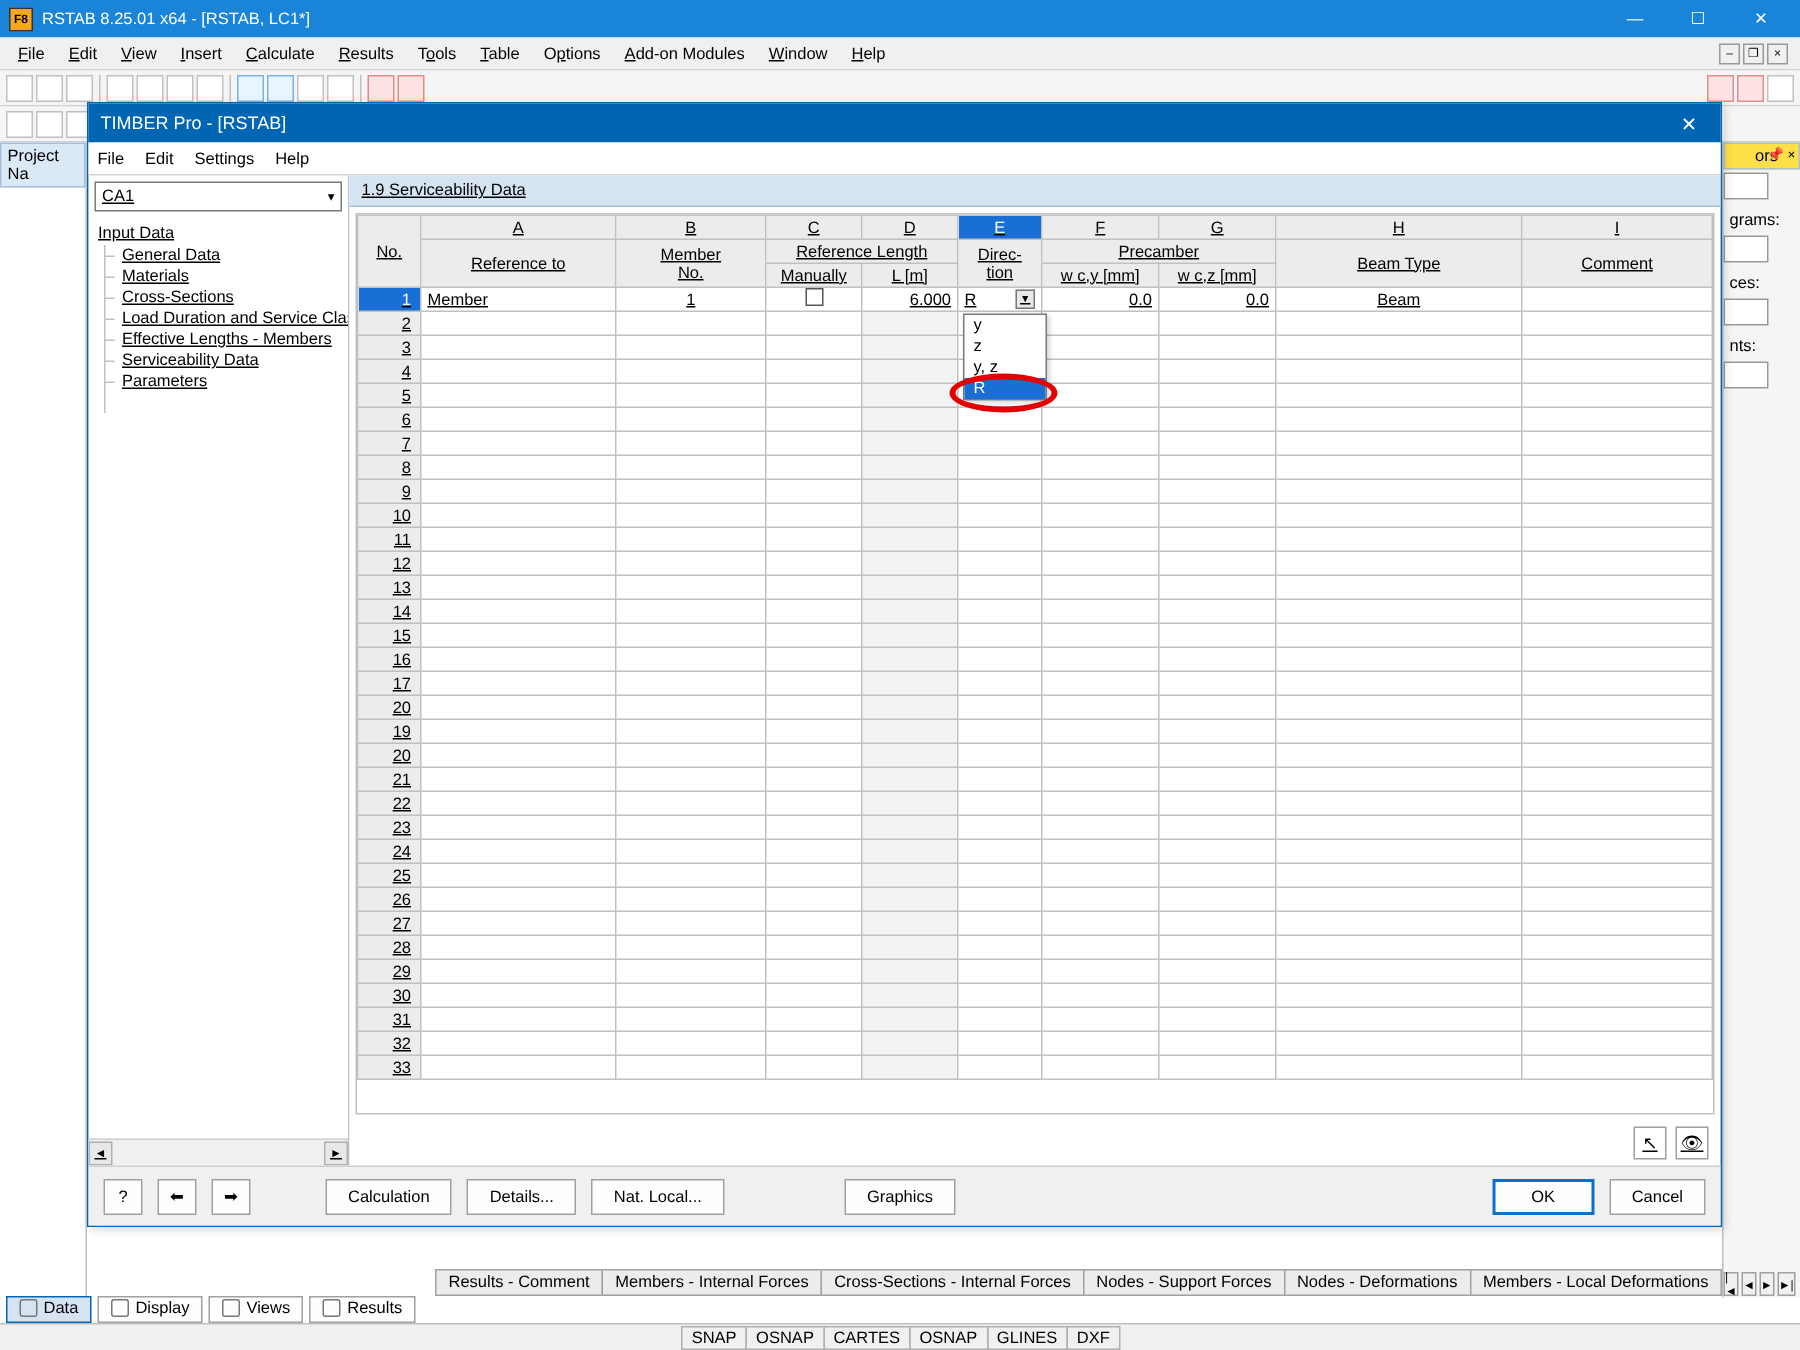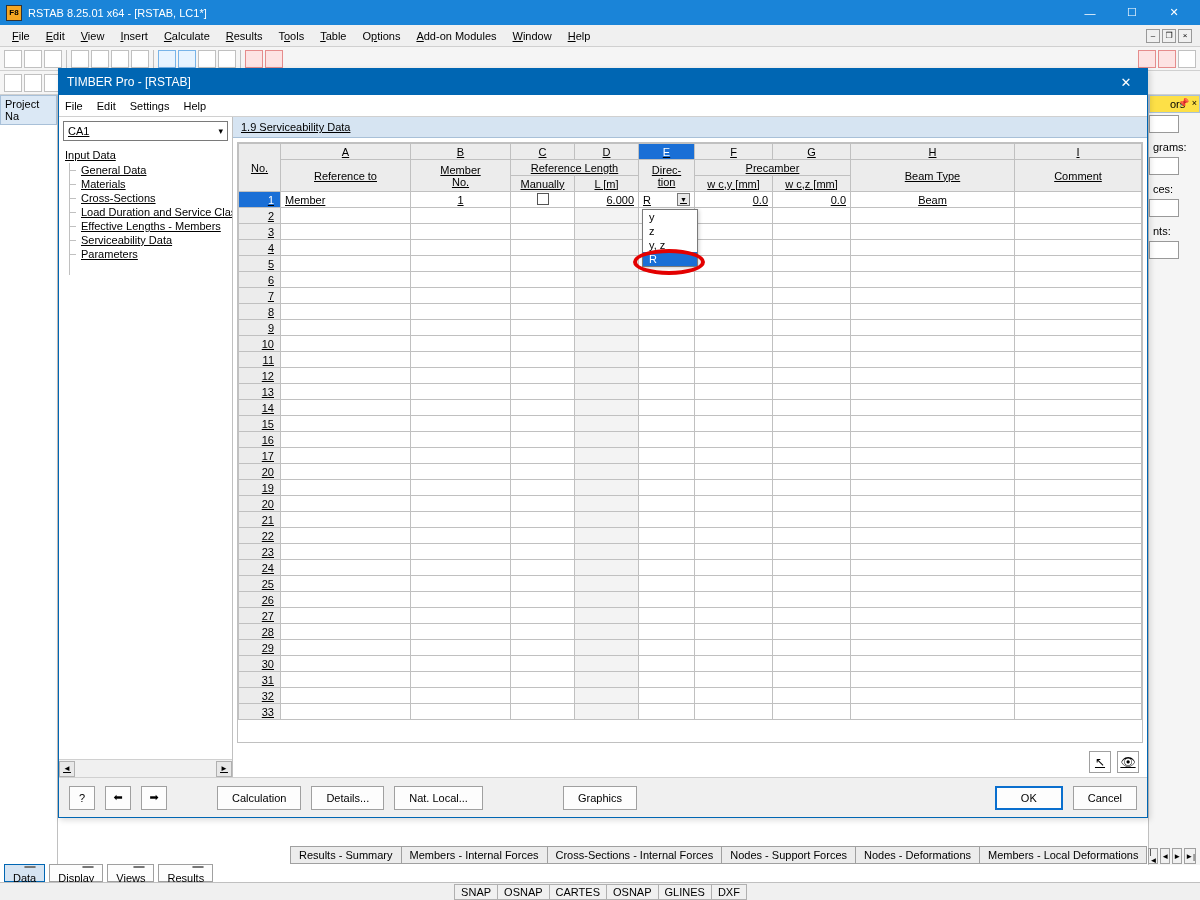--- a/index.html
+++ b/index.html
@@ -95,21 +95,21 @@
 .dlg-footer .iconbtn { width:26px; height:24px; border:1px solid #a0a0a0; background:#fdfdfd; display:flex;align-items:center;justify-content:center; }
 .dlg-footer .spacer { flex:1; }
 
 
 .result-tabs { position:absolute; left:290px; bottom:36px; right:10px; height:20px; display:flex; align-items:flex-end; }
 .result-tabs .tab { border:1px solid #a0a0a0; border-top:1px solid #a0a0a0; background:#ececec; padding:2px 8px; font-size:11px; margin-right:-1px; white-space:nowrap; }
 .result-tabs .navarr { width:16px;height:16px;border:1px solid #a0a0a0;background:#f0f0f0;display:flex;align-items:center;justify-content:center;font-size:8px;margin-left:2px; }
 
 
 .view-tabs { position:absolute; left:4px; bottom:18px; height:18px; display:flex; gap:4px; }
-.view-tabs .vt { border:1px solid #a0a0a0; background:#fdfdfd; padding:1px 8px; font-size:11px; display:flex;align-items:flex-end;gap:4px;flex-direction:column; }
+.view-tabs .vt { border:1px solid #a0a0a0; background:#fdfdfd; padding:1px 8px; font-size:11px; display:flex;align-items:flex-start;gap:4px; }
 .view-tabs .vt.active { background:#d6e4f2; border-color:#0066b3; }
 .view-tabs .vt .dot { width:12px;height:12px;border:1px solid #777;border-radius:2px; }
 
 .statusbar { position:absolute; left:0; right:0; bottom:0; height:18px; background:#f0f0f0; border-top:1px solid #c0c0c0; display:flex; align-items:center; justify-content:center; gap:0; }
 .statusbar .cell { border:1px solid #b0b0b0; padding:0 6px; height:16px; font-size:11px; display:flex;align-items:center; margin-right:-1px;text-align:center; }
 </style>
 </head>
 <body>
 
 <div class="main-titlebar">
@@ -707,21 +707,21 @@
     <div class="btn">Nat. Local...</div>
     <div style="width:60px"></div>
     <div class="btn">Graphics</div>
     <div class="spacer"></div>
     <div class="btn primary">OK</div>
     <div class="btn">Cancel</div>
   </div>
 </div>
 
 <div class="result-tabs">
-  <div class="tab">Results - Summary</div>
+  <div class="tab">Results - Comment</div>
   <div class="tab">Members - Internal Forces</div>
   <div class="tab">Cross-Sections - Internal Forces</div>
   <div class="tab">Nodes - Support Forces</div>
   <div class="tab">Nodes - Deformations</div>
   <div class="tab">Members - Local Deformations</div>
   <div style="flex:1"></div>
   <div class="navarr">|◄</div>
   <div class="navarr">◄</div>
   <div class="navarr">►</div>
   <div class="navarr">►|</div>

